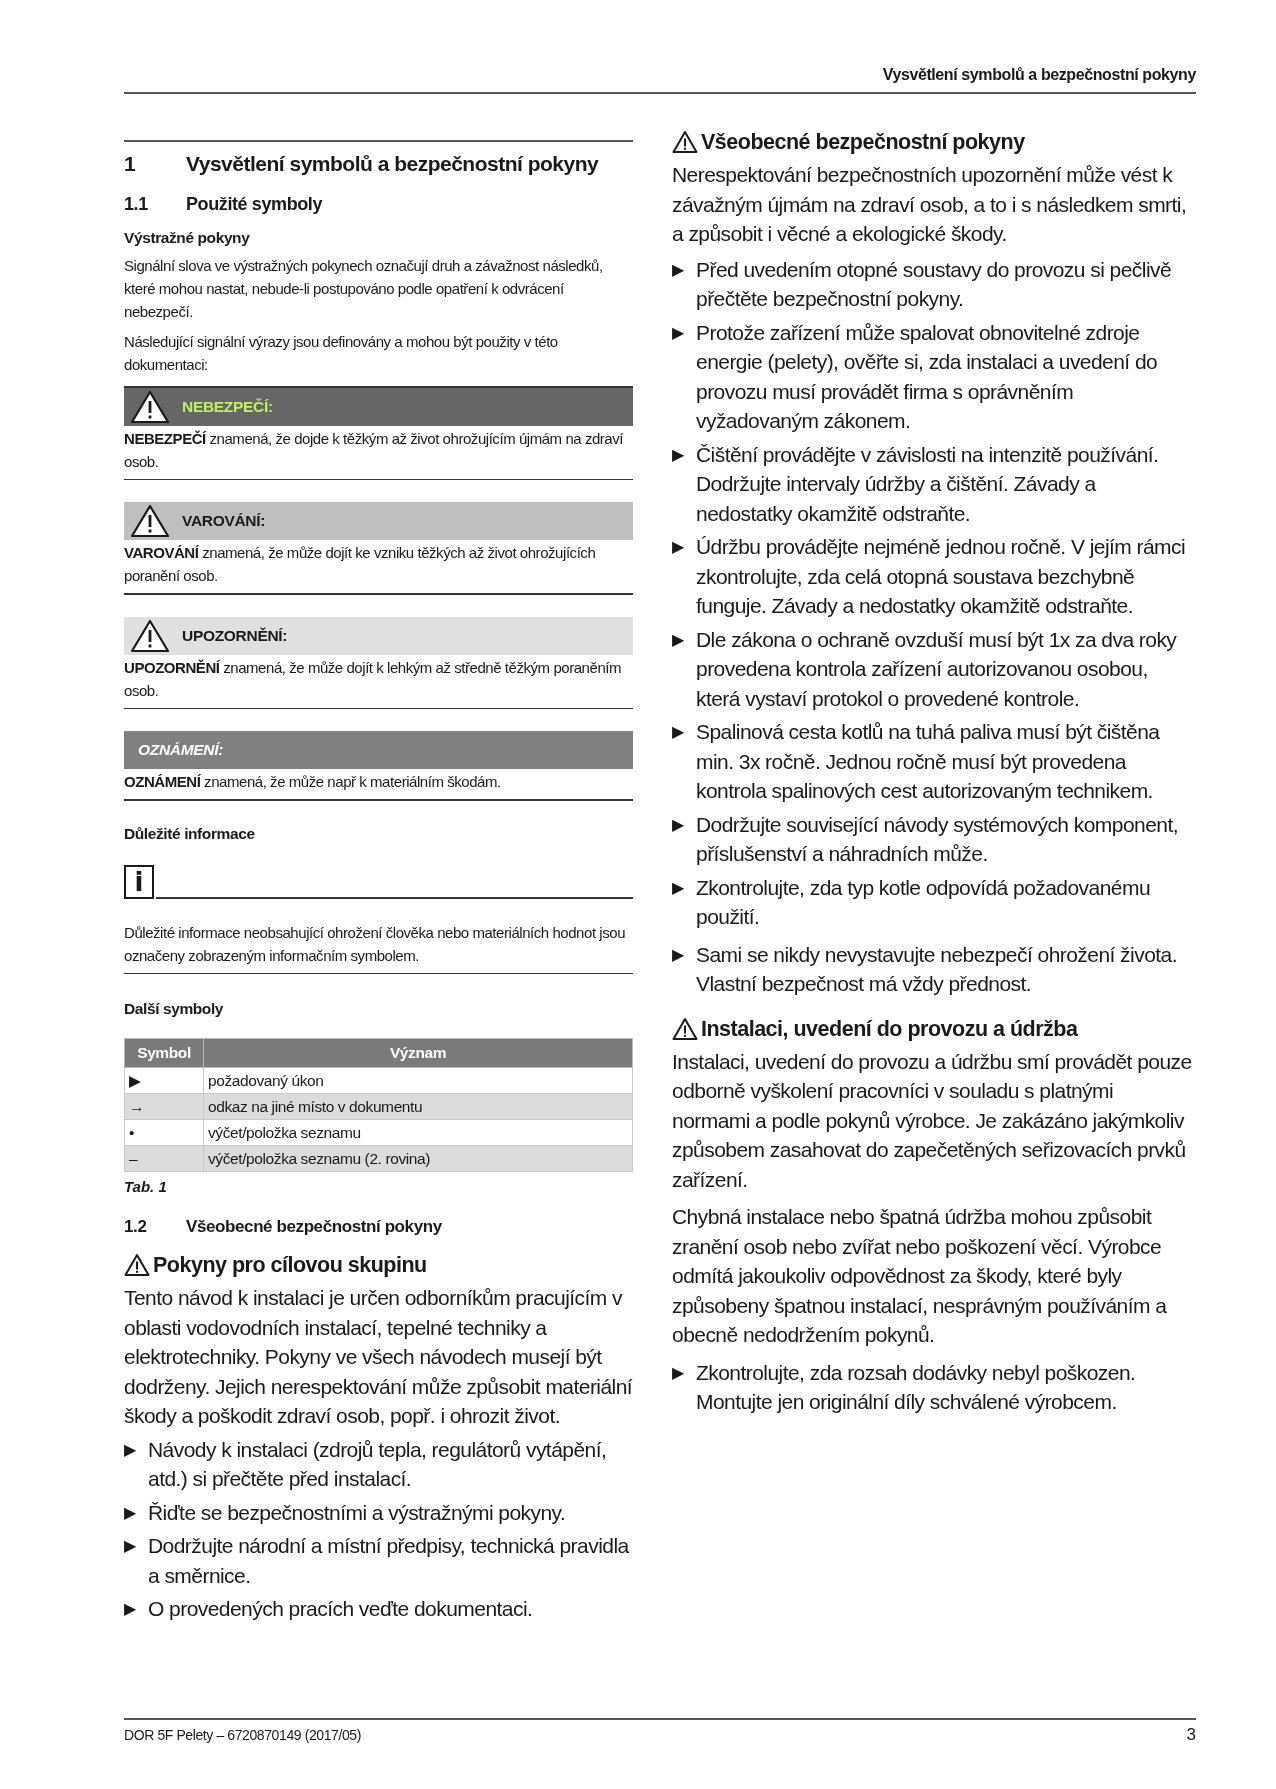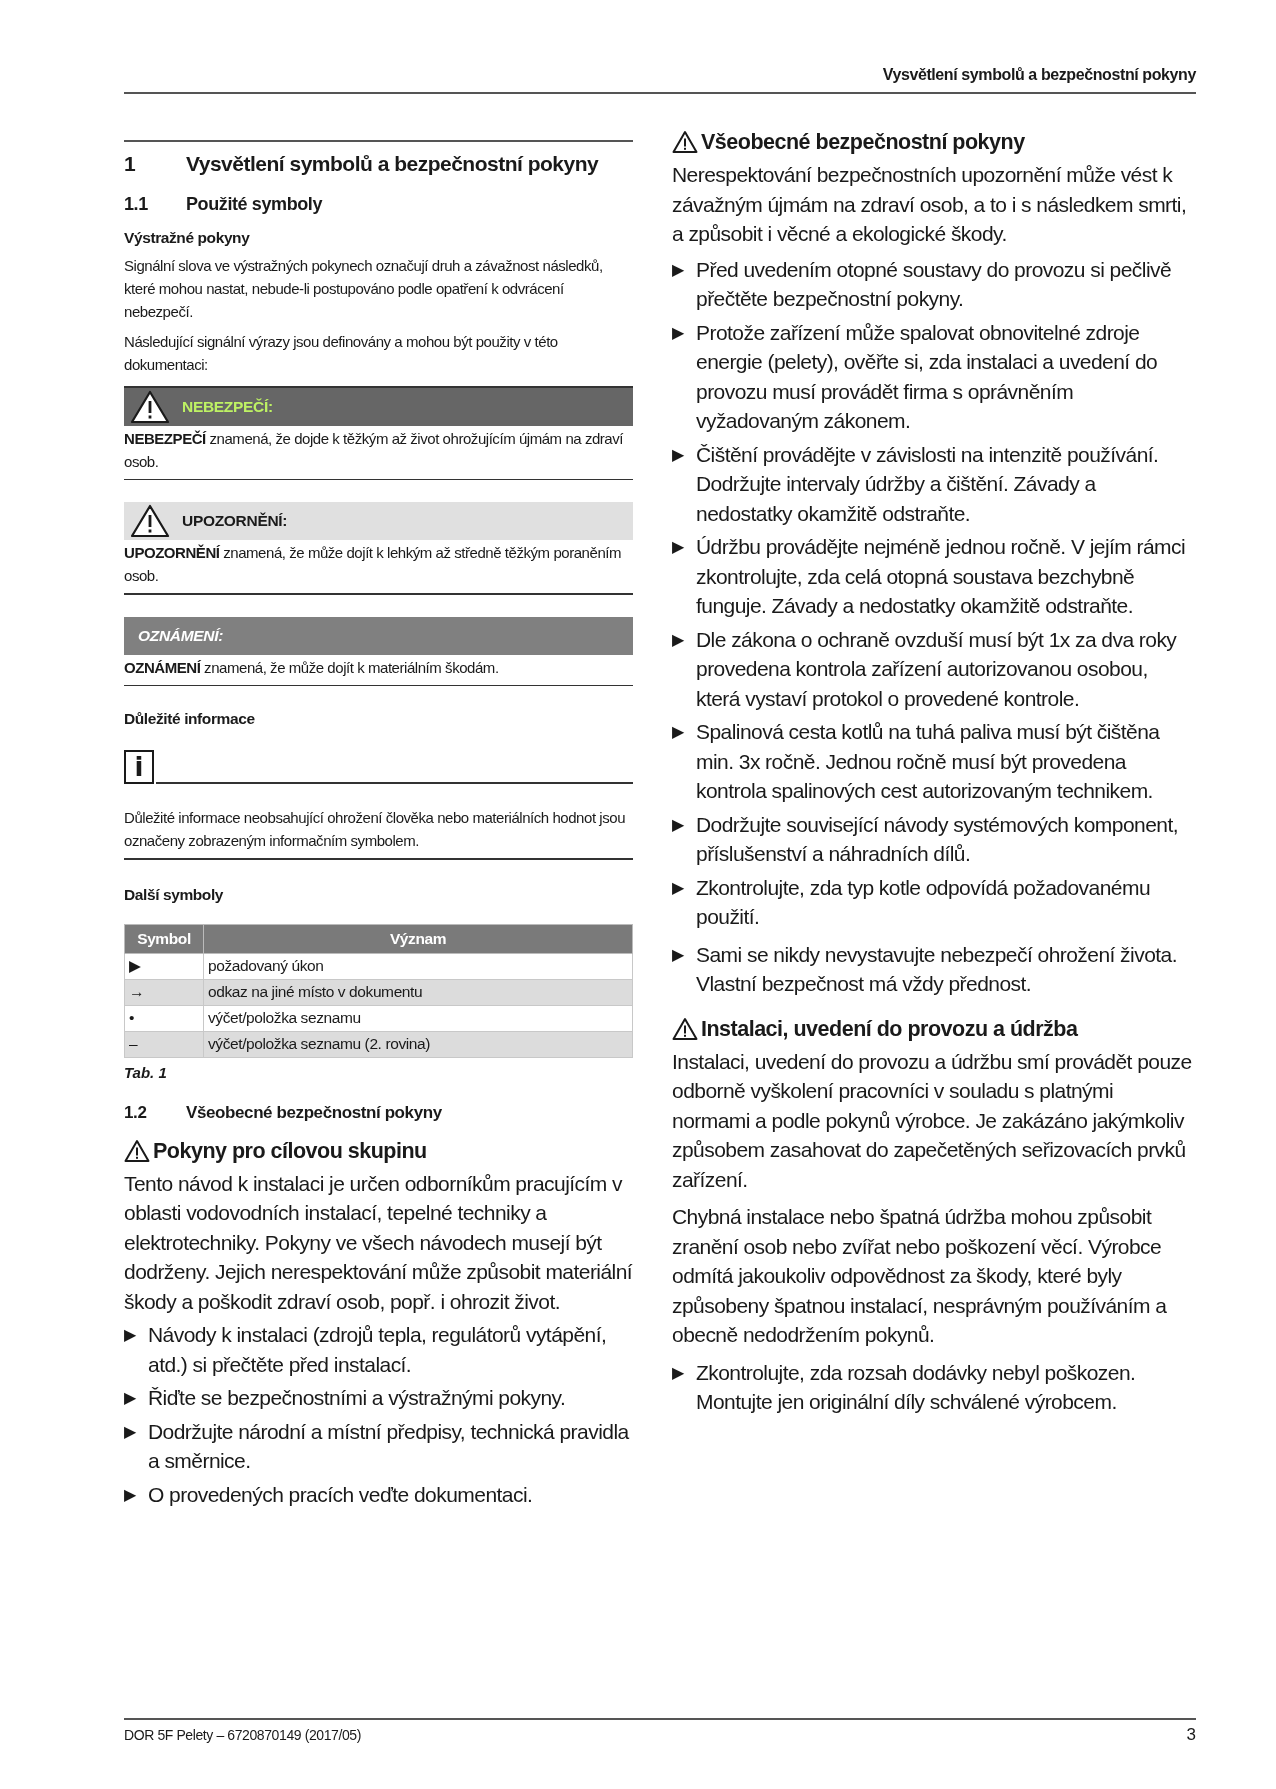--- a/index.html
+++ b/index.html
@@ -99,39 +99,51 @@
         <path d="M20 2 L38 32 L2 32 Z" fill="#fff" stroke="#1a1a1a" stroke-width="2.2" stroke-linejoin="round"></path>
         <rect x="18.6" y="11" width="2.8" height="12" fill="#1a1a1a"></rect>
           <rect x="18.6" y="25.5" width="2.8" height="3" fill="#1a1a1a"></rect>
       </svg>
       <span>NEBEZPEČÍ:</span>
     </div>
     <div class="warn-text"><b>NEBEZPEČÍ</b><span> znamená, že dojde k těžkým až život ohrožujícím újmám na zdraví osob.</span></div>
     <div class="rule thin"></div>
   </div>
 
+  <div class="warn-block">
+    <div class="warn-bar warning">
+      <svg class="tri" viewBox="0 0 40 34">
+        <path d="M20 2 L38 32 L2 32 Z" fill="#fff" stroke="#1a1a1a" stroke-width="2.2" stroke-linejoin="round"></path>
+        <rect x="18.6" y="11" width="2.8" height="12" fill="#1a1a1a"></rect>
+          <rect x="18.6" y="25.5" width="2.8" height="3" fill="#1a1a1a"></rect>
+      </svg>
+      <span>VAROVÁNÍ:</span>
+    </div>
+    <div class="warn-text"><b>VAROVÁNÍ</b><span> znamená, že může dojít ke vzniku těžkých až život ohrožujících poranění osob.</span></div>
+    <div class="rule thin"></div>
+  </div>
 
   <div class="warn-block">
     <div class="warn-bar caution">
       <svg class="tri" viewBox="0 0 40 34">
         <path d="M20 2 L38 32 L2 32 Z" fill="#fff" stroke="#1a1a1a" stroke-width="2.2" stroke-linejoin="round"></path>
         <rect x="18.6" y="11" width="2.8" height="12" fill="#1a1a1a"></rect>
           <rect x="18.6" y="25.5" width="2.8" height="3" fill="#1a1a1a"></rect>
       </svg>
       <span>UPOZORNĚNÍ:</span>
     </div>
     <div class="warn-text"><b>UPOZORNĚNÍ</b><span> znamená, že může dojít k lehkým až středně těžkým poraněním osob.</span></div>
     <div class="rule thin"></div>
   </div>
 
   <div class="warn-block">
     <div class="warn-bar notice">
       <span>OZNÁMENÍ:</span>
     </div>
-    <div class="warn-text"><b>OZNÁMENÍ</b><span> znamená, že může dojít k materiálním škodám.</span></div>
+    <div class="warn-text"><b>OZNÁMENÍ</b><span> znamená, že může např k materiálním škodám.</span></div>
     <div class="rule thin"></div>
   </div>
 
   <div class="h3" style="margin-top:24px;">Důležité informace</div>
   <div class="info-row">
     <div class="info-box">i</div>
     <div class="info-line"></div>
   </div>
   <div class="warn-text" style="padding-top:22px;">Důležité informace neobsahující ohrožení člověka nebo materiálních hodnot jsou označeny zobrazeným informačním symbolem.</div>
   <div class="rule thin"></div>
@@ -231,21 +243,21 @@
       <li>
           <span class="bul">▶</span>
           <span>Dle zákona o ochraně ovzduší musí být 1x za dva roky provedena kontrola zařízení autorizovanou osobou, která vystaví protokol o provedené kontrole.</span>
         </li>
       <li>
           <span class="bul">▶</span>
           <span>Spalinová cesta kotlů na tuhá paliva musí být čištěna min. 3x ročně. Jednou ročně musí být provedena kontrola spalinových cest autorizovaným technikem.</span>
         </li>
       <li>
           <span class="bul">▶</span>
-          <span>Dodržujte související návody systémových komponent, příslušenství a náhradních dílů.</span>
+          <span>Dodržujte související návody systémových komponent, příslušenství a náhradních může.</span>
         </li>
       <li>
           <span class="bul">▶</span>
           <span>Zkontrolujte, zda typ kotle odpovídá požadovanému použití.</span>
         </li>
     </ul>
   </div>
 
   <div class="body">
     <ul class="arrow" style="margin-top:8px;">

